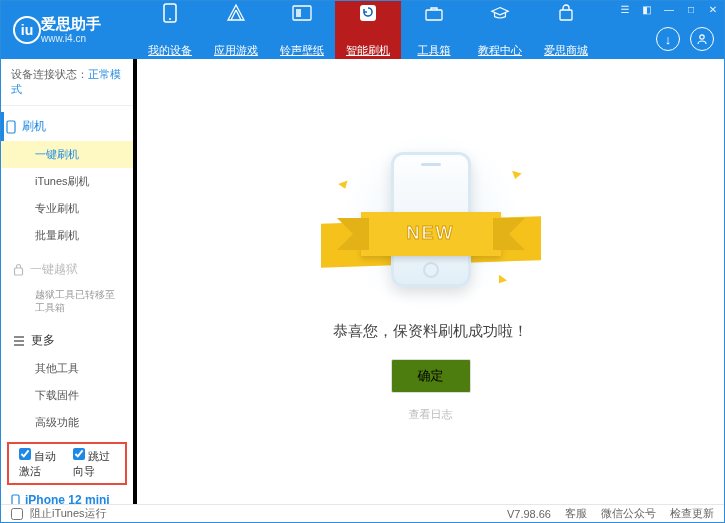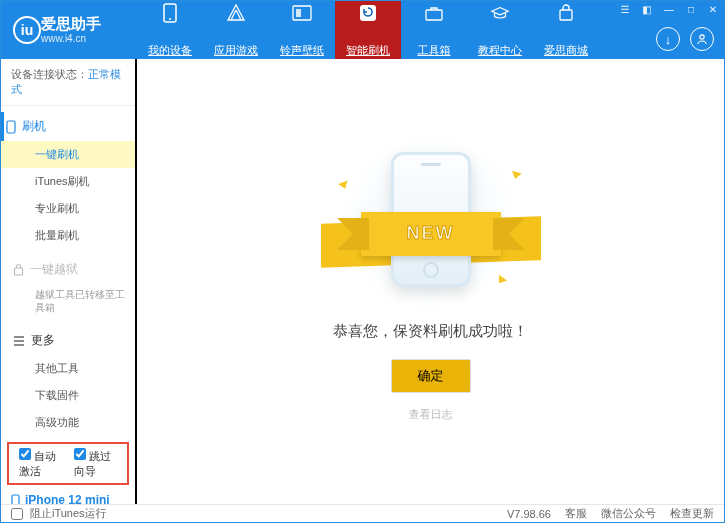--- a/index.html
+++ b/index.html
@@ -18,21 +18,21 @@
 .nav-item.active { background: #b91c1c; }
 .nav-icon { width: 20px; height: 20px; display: flex; align-items: center; justify-content: center; }
 .nav-label { font-size: 11px; }
 .win-controls { position: absolute; top: 0; right: 0; display: flex; }
 .win-btn { width: 22px; height: 16px; display: flex; align-items: center; justify-content: center; font-size: 10px; cursor: pointer; opacity: .9; }
 .header-right { position: absolute; right: 10px; bottom: 8px; display: flex; gap: 10px; }
 .circle-btn { width: 24px; height: 24px; border: 1.5px solid #fff; border-radius: 50%; display: flex; align-items: center; justify-content: center; cursor: pointer; font-size: 13px; }
 
 
 .body { flex: 1; display: flex; overflow: hidden; }
-.sidebar { width: 136px; border-right: 2px solid #000000; display: flex; flex-direction: column; overflow: hidden; }
+.sidebar { width: 136px; border-right: 4px solid #000000; display: flex; flex-direction: column; overflow: hidden; }
 .conn-status { padding: 8px 10px; font-size: 11px; color: #666; border-bottom: 1px solid #eee; }
 .conn-val { color: #2b8cde; }
 .side-section { padding-top: 6px; }
 .side-head { display: flex; align-items: center; padding: 6px 12px; color: #333; cursor: pointer; gap: 6px; }
 .side-head.active-head { border-left: 3px solid #1e88e5; color: #1e88e5; padding-left: 2px; }
 .side-sub { padding: 6px 10px 6px 34px; color: #555; cursor: pointer; font-size: 11px; }
 .side-sub.active { background: #fef9c3; color: #1e88e5; }
 .side-note { font-size: 10px; color: #999; padding: 4px 10px 6px 34px; line-height: 1.3; }
 .side-lock { color: #bbb; }
 .checkbox-row { border: 2px solid #e74c3c; margin: 6px 6px 0 6px; padding: 4px 10px; display: flex; gap: 12px; align-items: center; font-size: 11px; }
@@ -51,21 +51,21 @@
 .ribbon { position: absolute; left: 40px; top: 70px; width: 140px; height: 44px; background: #f7c825; display: flex; align-items: center; justify-content: center; box-shadow: 0 3px 6px rgba(0,0,0,.15); }
 .ribbon::before, .ribbon::after { content: ""; position: absolute; top: 6px; width: 0; height: 0; border: 16px solid #e3b216; }
 .ribbon::before { left: -24px; border-left-color: transparent; }
 .ribbon::after { right: -24px; border-right-color: transparent; }
 .ribbon-text { font-size: 18px; font-weight: 900; color: #fff; letter-spacing: 2px; -webkit-text-stroke: 1px #d59c00; }
 .caret { position: absolute; width: 0; height: 0; border-left: 5px solid transparent; border-right: 5px solid transparent; border-top: 7px solid #f7c825; }
 .c1 { left: 18px; top: 40px; transform: rotate(-20deg); }
 .c2 { right: 20px; top: 30px; transform: rotate(15deg); }
 .c3 { right: 35px; top: 135px; transform: rotate(35deg); }
 .msg { font-size: 15px; color: #444; margin-bottom: 18px; }
-.ok-btn { border: 1px solid #ddd; background: #eab308; padding: 7px 26px; font-size: 13px; cursor: pointer; border-radius: 2px; }
+.ok-btn { border: 1px solid #ddd; background: #4d7c0f; padding: 7px 26px; font-size: 13px; cursor: pointer; border-radius: 2px; }
 .log-link { margin-top: 14px; font-size: 11px; color: #bbb; cursor: pointer; }
 
 
 .footer { height: 18px; border-top: 1px solid #e6e6e6; display: flex; align-items: center; padding: 0 10px; font-size: 11px; color: #666; justify-content: space-between; }
 .footer-left { display: flex; align-items: center; gap: 4px; }
 .footer-right { display: flex; align-items: center; gap: 14px; }
 .footer-link { cursor: pointer; }
 svg { display: block; }
 </style>
 </head>

